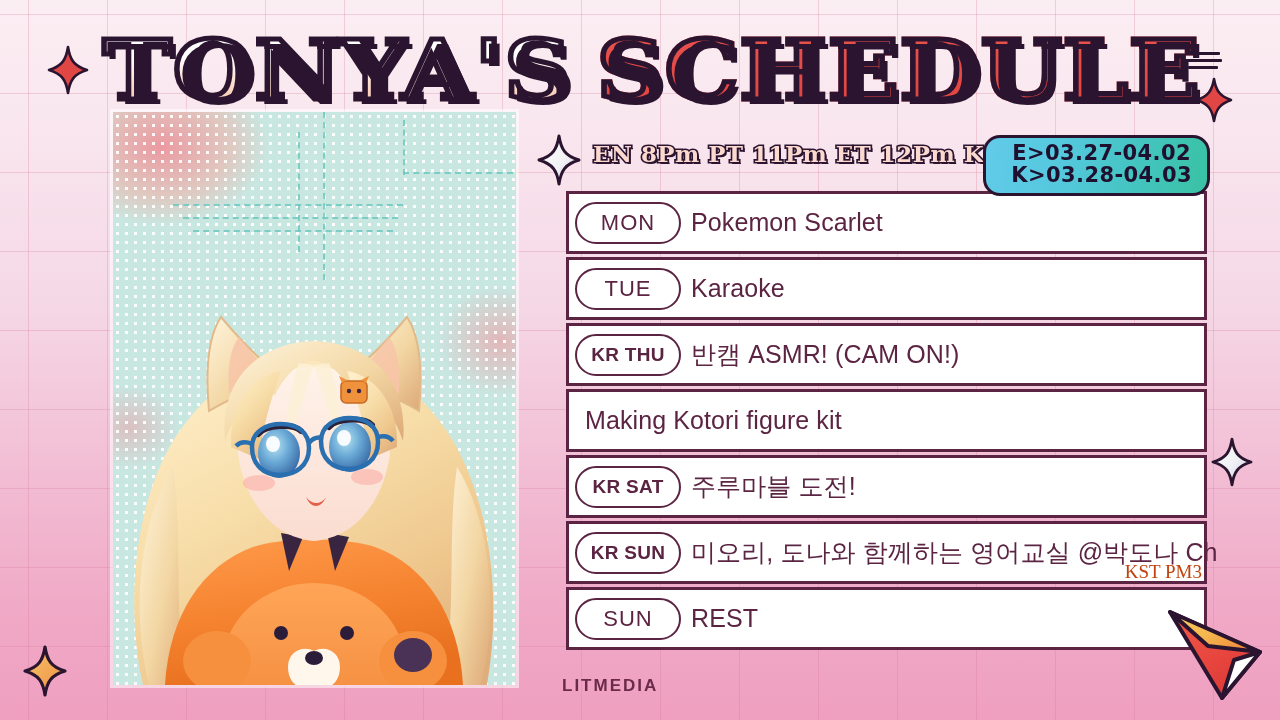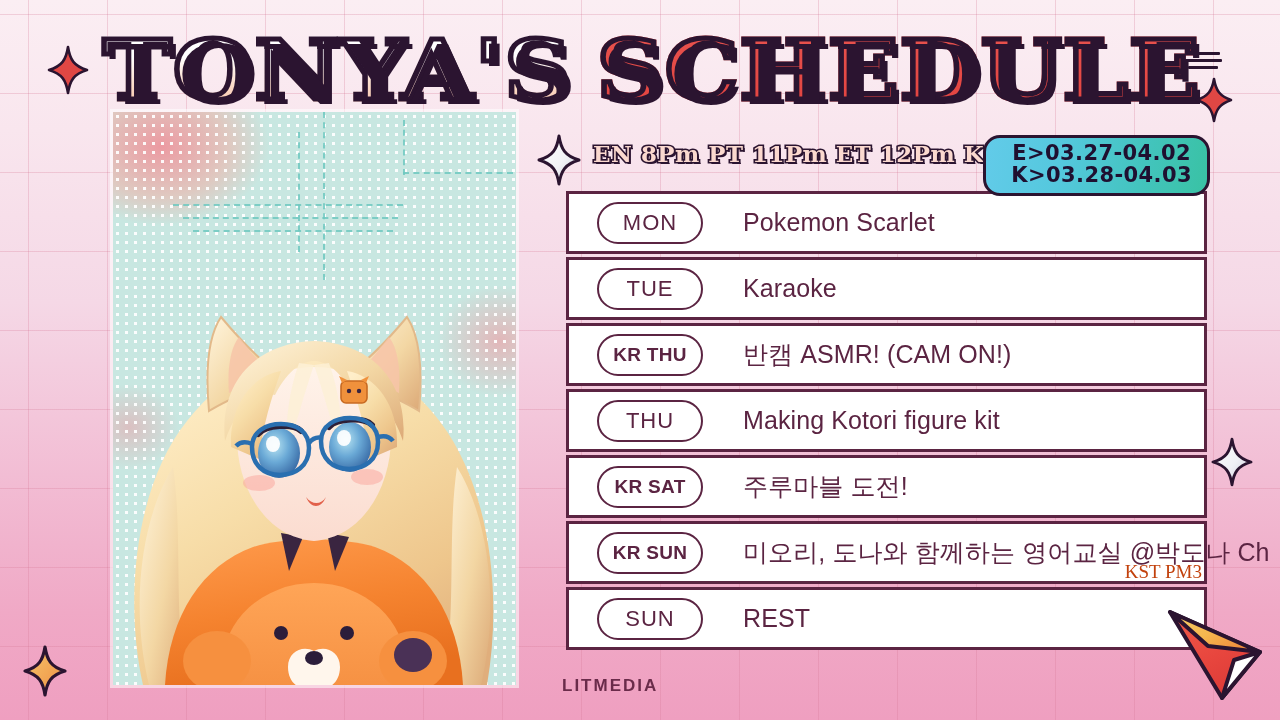--- a/index.html
+++ b/index.html
@@ -137,21 +137,21 @@
     position: absolute; left: 566px; top: 191px; width: 641px;
     z-index: 5;
     display: flex; flex-direction: column; gap: 3px;
   }
   .sched-row {
     position: relative;
     height: 63px;
     background: #ffffff;
     border: 3px solid #5b2442;
     display: flex; align-items: center;
-    padding-left: 28px;
+    padding-left: 6px;
     overflow: visible;
   }
   .day-pill {
     flex: 0 0 auto;
     width: 106px; height: 42px;
     border: 2.5px solid #5b2442;
     border-radius: 21px;
     background: #ffffff;
     display: flex; align-items: center; justify-content: center;
     color: #5b2442;
@@ -164,21 +164,21 @@
   }
   .day-pill.kr span {
     font-weight: 700;
     font-size: 19px;
     letter-spacing: 0.3px;
   }
   .sched-title {
     font-family: "Liberation Sans", sans-serif;
     font-size: 25px;
     color: #5b2442;
-    margin-left: 40px;
+    margin-left: 10px;
     white-space: nowrap;
     letter-spacing: 0.1px;
   }
   .sched-note {
     position: absolute;
     right: 2px; bottom: -2px;
     font-family: "Liberation Serif", serif;
     font-size: 19px;
     color: #c2410c;
     white-space: nowrap;
@@ -394,23 +394,20 @@
   </div>
 
   <div class="sched-row">
     <div class="day-pill kr">
       <span>KR THU</span>
     </div>
     <div class="sched-title">반캠 ASMR! (CAM ON!)</div>
   </div>
 
   <div class="sched-row">
-    <div class="day-pill">
-      <span>THU</span>
-    </div>
     <div class="sched-title">Making Kotori figure kit</div>
   </div>
 
   <div class="sched-row">
     <div class="day-pill kr">
       <span>KR SAT</span>
     </div>
     <div class="sched-title">주루마블 도전!</div>
   </div>
 

